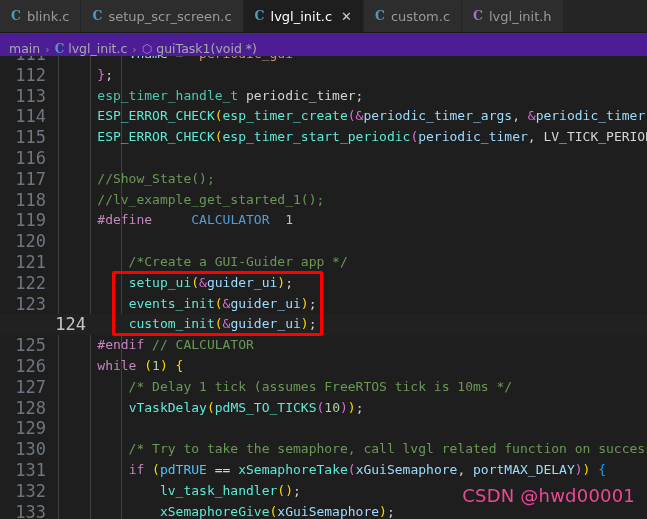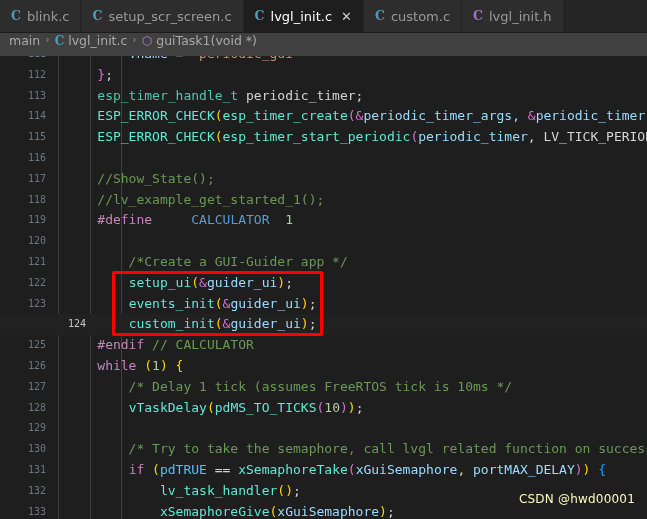--- a/index.html
+++ b/index.html
@@ -64,23 +64,23 @@
     margin-left: 9px;
     font-size: 13px;
     color: #cccccc;
     line-height: 1;
     font-family: "DejaVu Sans", sans-serif;
   }
 
   
   #breadcrumb {
     display: flex;
-    align-items: flex-start;
+    align-items: flex-end;
     height: 23px;
-    background: #404040;
+    background: #4c1d95;
     padding-left: 9px;
     font-size: 12.5px;
     color: #a9a9a9;
     white-space: nowrap;
   }
   #breadcrumb .bc {
     display: flex;
     align-items: center;
     cursor: pointer;
   }
@@ -130,21 +130,21 @@
     position: absolute;
     left: 0; right: 0; top: 0; bottom: 0;
     pointer-events: none;
   }
   .ln {
     position: absolute;
     left: 0;
     width: 46px;
     text-align: right;
     color: #6e7681;
-    font-size: 10px;
+    font-size: 17px;
   }
   .row.active .ln { color: #c6c6c6; margin-left: 40px; }
   .code {
     position: absolute;
     left: 66px;
     right: 0;
     white-space: pre;
     color: #d4d4d4;
     font-size: 13px;
   }
@@ -184,22 +184,22 @@
     border-radius: 2px;
     pointer-events: none;
     box-sizing: border-box;
   }
 
   
   #watermark {
     position: absolute;
     right: 12px;
     bottom: 14px;
-    color: #fef9c3;
-    font-size: 12px;
+    color: #ec4899;
+    font-size: 18px;
     font-family: "DejaVu Sans", "Liberation Sans", sans-serif;
     letter-spacing: 0.2px;
     user-select: none;
   }
 </style>
 </head>
 <body>
 
 <div id="app">
 

